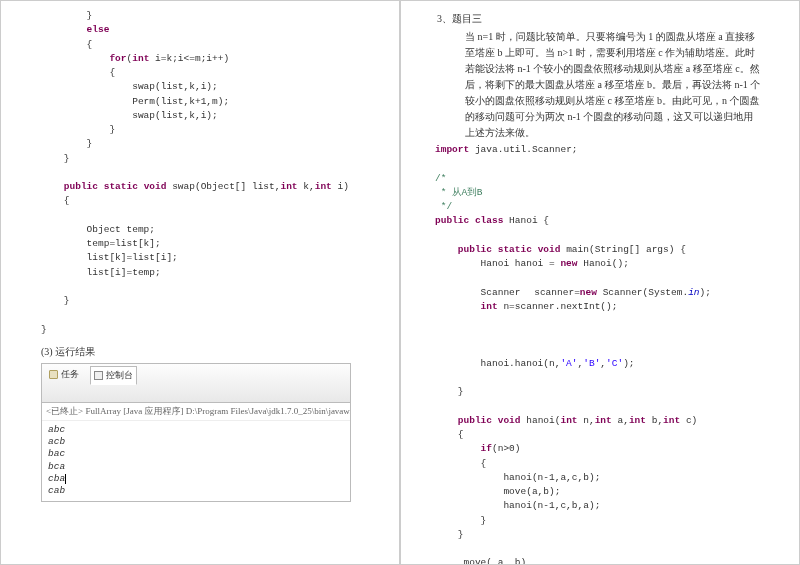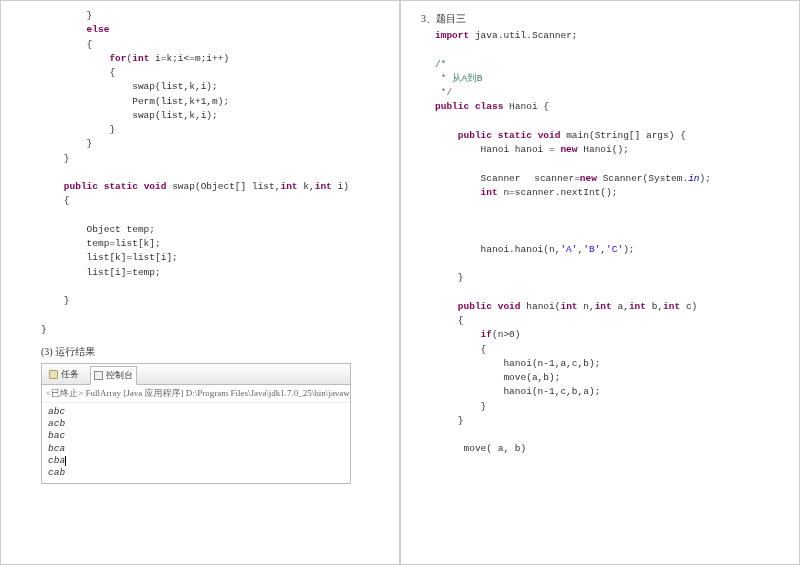--- a/index.html
+++ b/index.html
@@ -31,35 +31,35 @@
     white-space: pre;
     color: #333;
   }
   .kw { color: #7f0055; font-weight: bold; }
   .cm { color: #3f7f5f; }
   .str { color: #2a00ff; }
   .paragraph {
     font-size: 10px;
     line-height: 1.6;
     color: #333;
-    margin: 2px 0;
+    margin: 2px 16px;
   }
   .section-title { font-size: 10px; margin: 8px 0 4px 0; }
   .console-panel {
     border: 1px solid #bbb;
     background: #fff;
     width: 310px;
     margin-left: 0px;
   }
   .console-tabs {
     display: flex;
     background: linear-gradient(#fdfdfd, #e8e8e8);
     border-bottom: 1px solid #bbb;
     font-size: 9px;
-    padding: 2px 4px 0 4px;
+    padding: 2px 4px 18px 4px;
     gap: 8px;
   }
   .console-tab {
     display: flex;
     align-items: center;
     gap: 3px;
     padding: 2px 3px;
     color: #333;
   }
   .console-tab.active {
@@ -140,20 +140,21 @@
           <span>控制台</span>
         </div>
       </div>
       <div class="console-status">&lt;已终止&gt; FullArray [Java 应用程序] D:\Program Files\Java\jdk1.7.0_25\bin\javaw.exe</div>
       <div class="console-output" id="console-output">abc<br>acb<br>bac<br>bca<br>cba<span class="caret"></span><br>cab</div>
     </div>
   </div>
 
   <div class="col" style="padding-left:20px;">
     <div class="paragraph">3、题目三</div>
+    <div class="paragraph" style="padding-left:28px;">当 n=1 时，问题比较简单。只要将编号为 1 的圆盘从塔座 a 直接移至塔座 b 上即可。当 n&gt;1 时，需要利用塔座 c 作为辅助塔座。此时若能设法将 n-1 个较小的圆盘依照移动规则从塔座 a 移至塔座 c。然后，将剩下的最大圆盘从塔座 a 移至塔座 b。最后，再设法将 n-1 个较小的圆盘依照移动规则从塔座 c 移至塔座 b。由此可见，n 个圆盘的移动问题可分为两次 n-1 个圆盘的移动问题，这又可以递归地用上述方法来做。</div>
     <div class="code" style="padding-left:14px;" id="right-code"><span class="kw">import</span> java.util.Scanner;
 
 <span class="cm">/*</span>
 <span class="cm"> * 从A到B</span>
 <span class="cm"> */</span>
 <span class="kw">public class</span> Hanoi {
 
     <span class="kw">public static void</span> main(String[] args) {
         Hanoi hanoi = <span class="kw">new</span> Hanoi();
 

